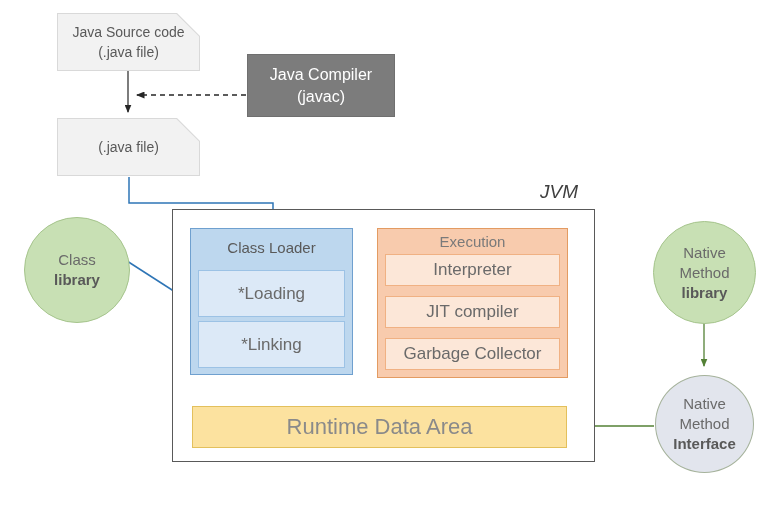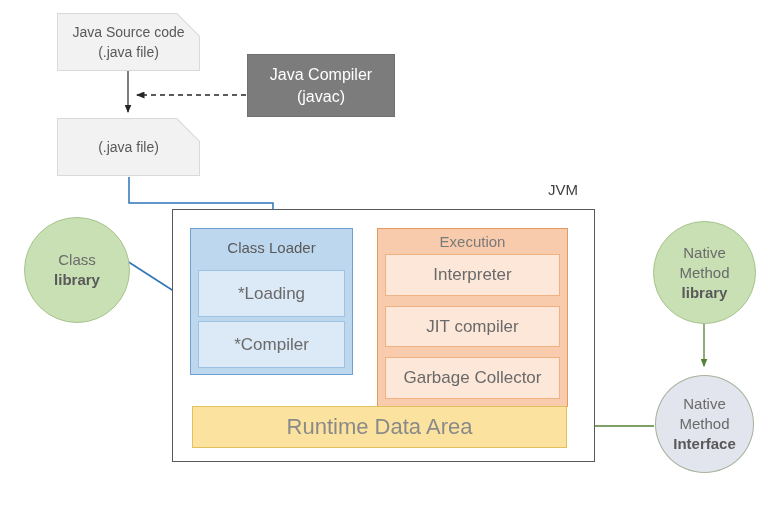--- a/index.html
+++ b/index.html
@@ -17,21 +17,21 @@
     clip-path:polygon(0 0, calc(100% - 22.6px) 0, 100% 22.6px, 100% 100%, 0 100%);
     display:flex;flex-direction:column;align-items:center;justify-content:center;text-align:center;}
   .doc-inner .l{font-size:14px;line-height:20px;color:var(--text-gray);}
 
   
   .compiler{background:var(--compiler-fill);border:1px solid var(--compiler-border);color:var(--compiler-text);}
   .compiler .l{font-size:16px;line-height:22px;}
 
   
   .jvm{border:1.5px solid var(--jvm-border);background:#ffffff;}
-  .jvm-label{font-size:15px;color:#3f3f3f;text-align:right;}
+  .jvm-label{font-size:19px;color:#3f3f3f;text-align:right;font-style:italic;}
 
   
   .loader{background:var(--blue-fill);border:1px solid var(--blue-border);display:flex;flex-direction:column;}
   .loader-title{height:37px;display:flex;align-items:center;justify-content:center;font-size:15px;color:var(--text-gray);}
   .loader-items{flex:1;display:flex;flex-direction:column;gap:4px;padding:4px 7px 6px 7px;}
   .loader-item{flex:1;background:var(--blue-sub-fill);border:1px solid var(--blue-sub-border);
     display:flex;align-items:center;justify-content:center;font-size:17px;color:#6a6a6a;}
 
   
   .exec{background:var(--orange-fill);border:1px solid var(--orange-border);display:flex;flex-direction:column;}
@@ -113,25 +113,25 @@
 
   <div class="abs circle green-circle center" style="left:24px;top:217px;width:106px;height:106px;">
     <span class="l">Class</span>
     <span class="l b">library</span>
   </div>
 
   <div class="abs loader" style="left:190px;top:228px;width:163px;height:147px;">
     <div class="loader-title">Class Loader</div>
     <div class="loader-items">
       <div class="loader-item">*Loading</div>
-      <div class="loader-item">*Compiler</div>
+      <div class="loader-item">*Linking</div>
     </div>
   </div>
 
-  <div class="abs exec" style="left:377px;top:228px;width:191px;height:179px;">
+  <div class="abs exec" style="left:377px;top:228px;width:191px;height:150px;">
     <div class="exec-title">Execution</div>
     <div class="exec-items">
       <div class="exec-item">Interpreter</div>
       <div class="exec-item">JIT compiler</div>
       <div class="exec-item">Garbage Collector</div>
     </div>
   </div>
 
   <div class="abs runtime" style="left:192px;top:406px;width:375px;height:42px;">Runtime Data Area</div>
 

